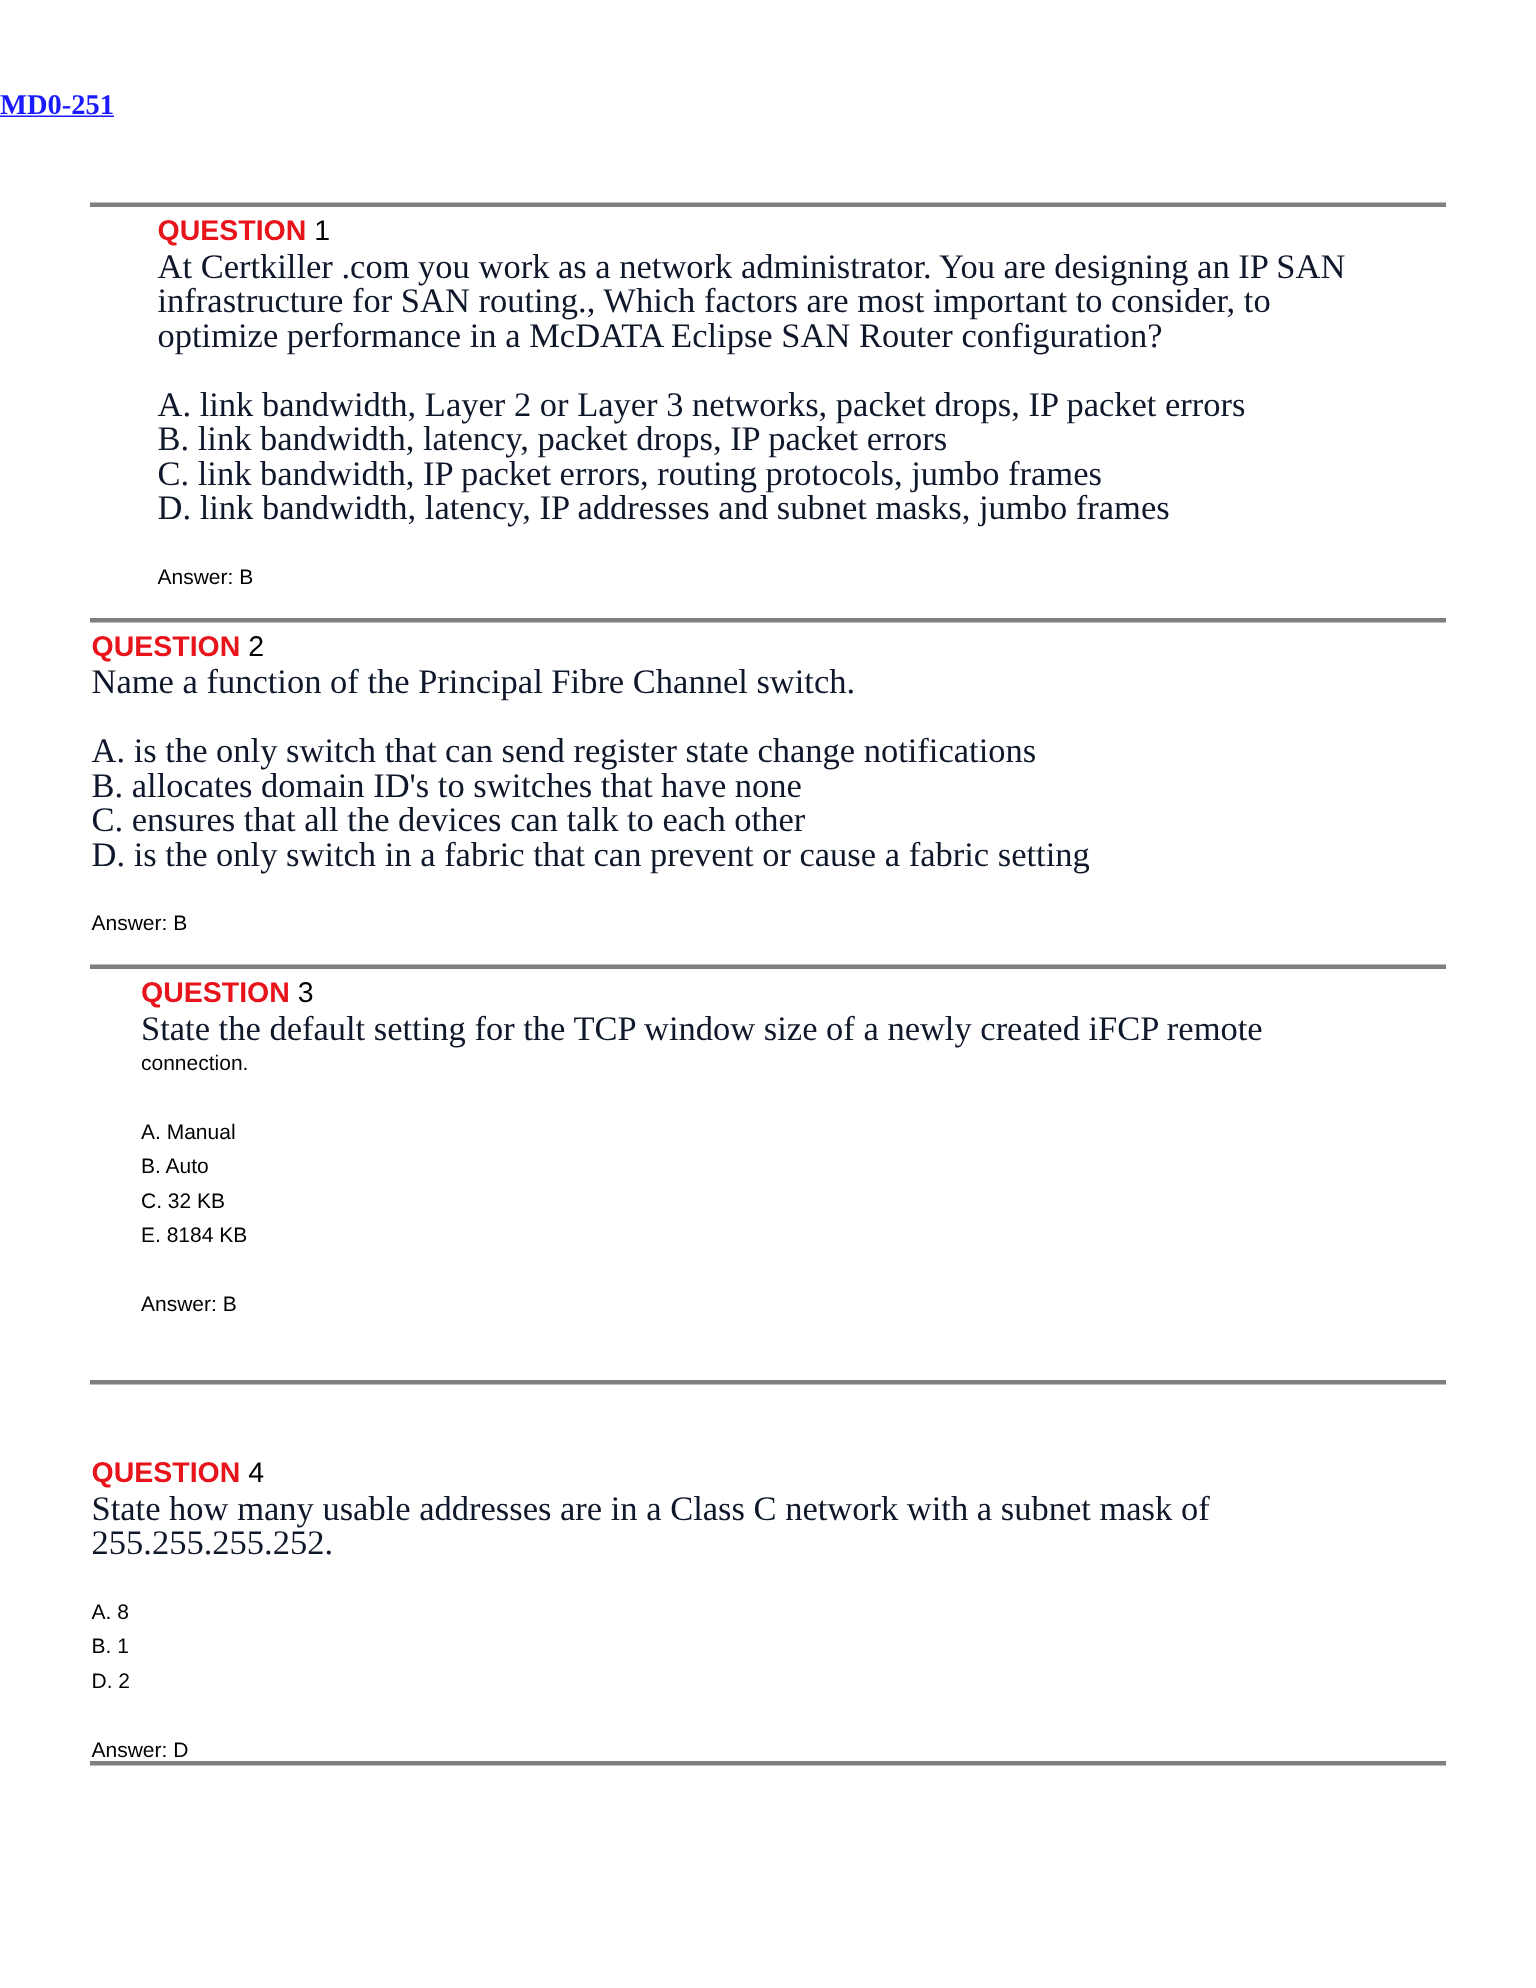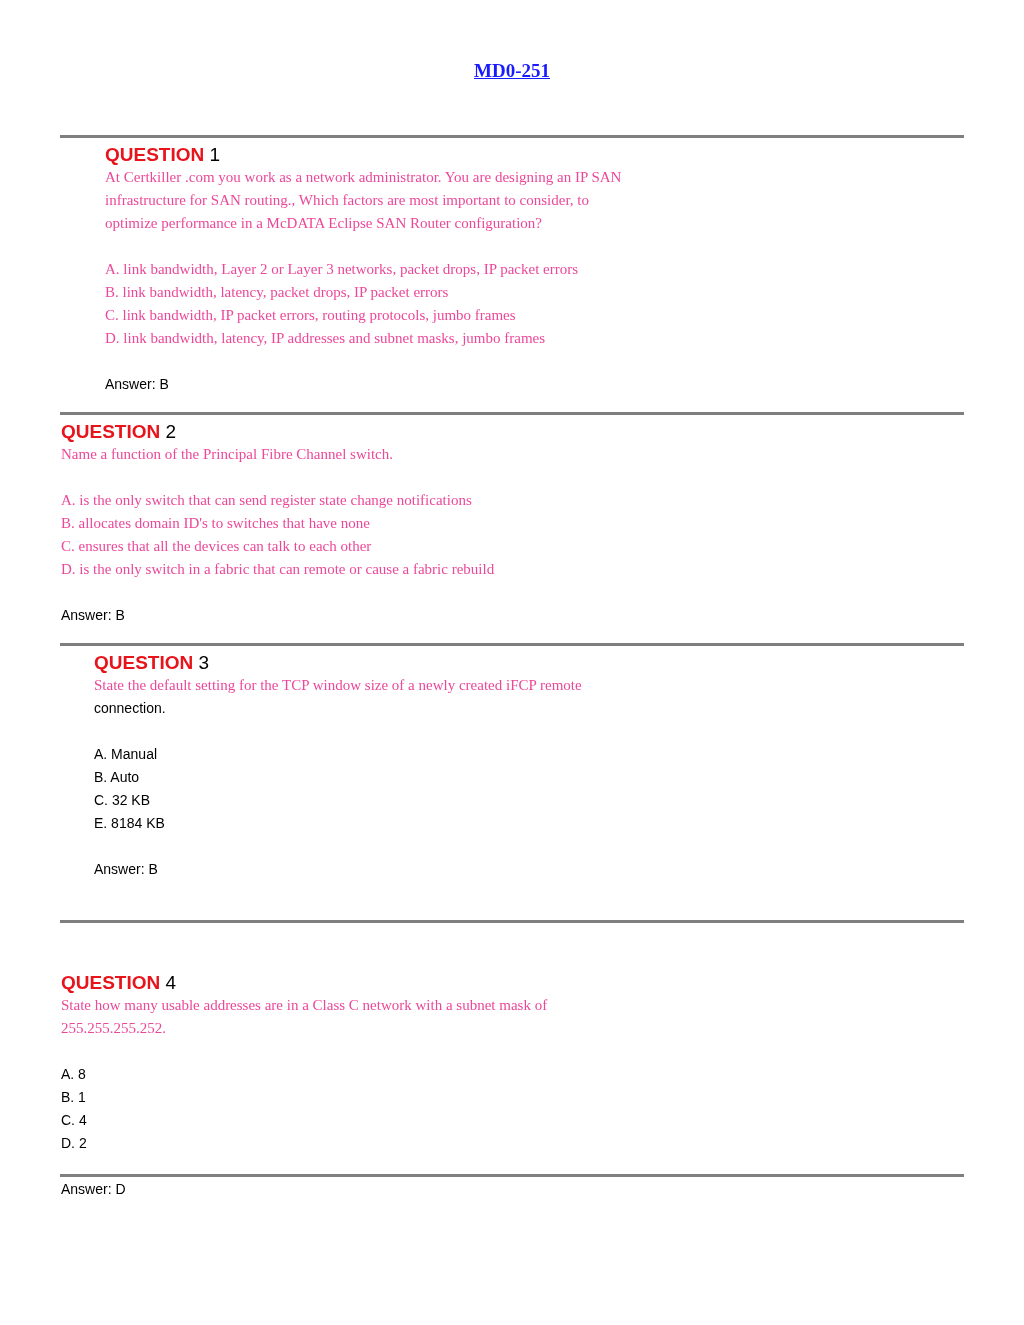--- a/index.html
+++ b/index.html
@@ -1,29 +1,29 @@
 <!DOCTYPE html>
 <html><head>
   <meta charset="utf-8">
   <style>
     html, body { margin: 0; padding: 0; background: #ffffff; }
     body { width: 1024px; height: 1325px; position: relative; overflow: hidden; }
     .title {
-      position: absolute; top: 60px; left: 0; width: 1024px; text-align: center;
+      position: absolute; top: 60px; left: 0; width: 1024px; 
       font-family: "Liberation Serif", serif; font-weight: bold; font-size: 19px;
       color: #1a1aff; text-decoration: underline; cursor: pointer;
     }
     .hr {
       position: absolute; left: 60px; width: 904px; height: 3px; background: #7f7f7f;
     }
     .q-block { position: absolute; left: 61px; width: 900px; }
     .q-head { font-family: "Liberation Sans", sans-serif; font-size: 19px; line-height: 23px; height: 23px; }
     .q-head .lbl { color: #e8141c; font-weight: bold; }
     .q-head .num { color: #000; }
-    .serif { font-family: "Liberation Serif", serif; font-size: 15px; line-height: 23px; color: #ec4899; }
+    .serif { font-family: "Liberation Serif", serif; font-size: 23px; line-height: 23px; color: #0f172a; }
     .sans { font-family: "Liberation Sans", sans-serif; font-size: 14px; line-height: 23px; color: #000; }
     .line { white-space: nowrap; height: 23px; }
     .gap { height: 23px; }
   </style>
 </head>
 <body>
 
 <a class="title">MD0-251</a>
 
 <div class="hr" style="top:135px;"></div>
@@ -50,21 +50,21 @@
 <div class="q-block" style="top:420px;">
   <div class="q-head">
     <span class="lbl">QUESTION</span>
     <span class="num">2</span>
   </div>
   <div class="serif line">Name a function of the Principal Fibre Channel switch.</div>
   <div class="gap"></div>
   <div class="serif line">A. is the only switch that can send register state change notifications</div>
   <div class="serif line">B. allocates domain ID's to switches that have none</div>
   <div class="serif line">C. ensures that all the devices can talk to each other</div>
-  <div class="serif line">D. is the only switch in a fabric that can remote or cause a fabric rebuild</div>
+  <div class="serif line">D. is the only switch in a fabric that can prevent or cause a fabric setting</div>
   <div class="gap"></div>
   <div class="sans line">Answer: B</div>
 </div>
 
 <div class="hr" style="top:643px;"></div>
 
 <div class="q-block" style="top:651px;margin-left:33px;">
   <div class="q-head">
     <span class="lbl">QUESTION</span>
     <span class="num">3</span>
@@ -85,19 +85,18 @@
 <div class="q-block" style="top:928px;margin-top:43px;">
   <div class="q-head">
     <span class="lbl">QUESTION</span>
     <span class="num">4</span>
   </div>
   <div class="serif line">State how many usable addresses are in a Class C network with a subnet mask of</div>
   <div class="serif line">255.255.255.252.</div>
   <div class="gap"></div>
   <div class="sans line">A. 8</div>
   <div class="sans line">B. 1</div>
-  <div class="sans line">C. 4</div>
   <div class="sans line">D. 2</div>
   <div class="gap"></div>
   <div class="sans line">Answer: D</div>
 </div>
 
 <div class="hr" style="top:1174px;"></div>
 
 </body></html>

